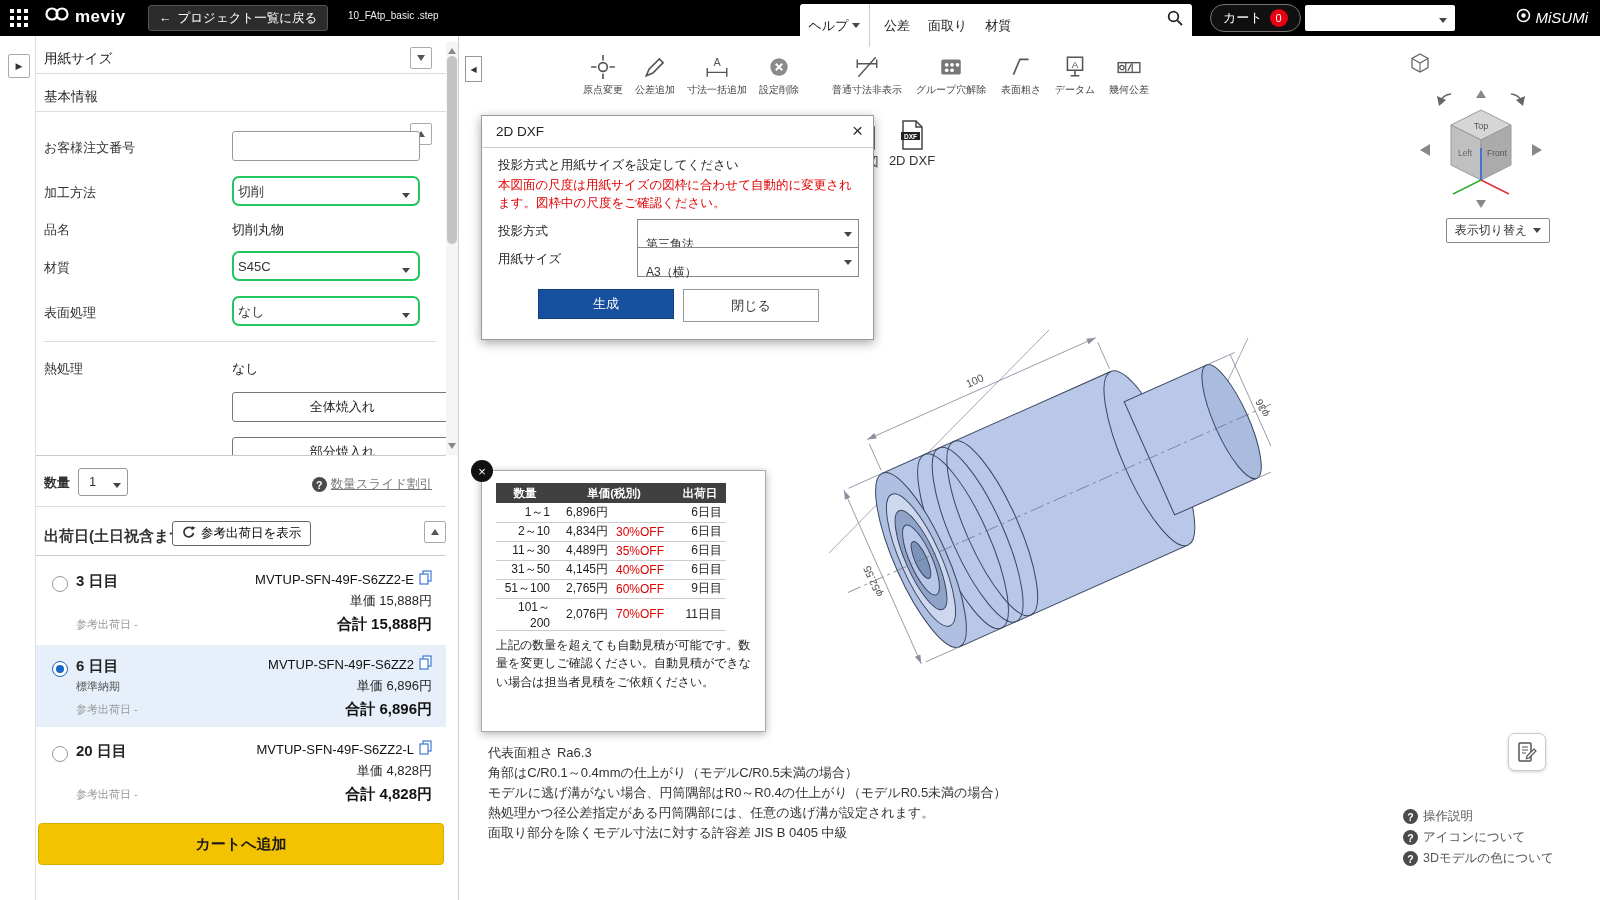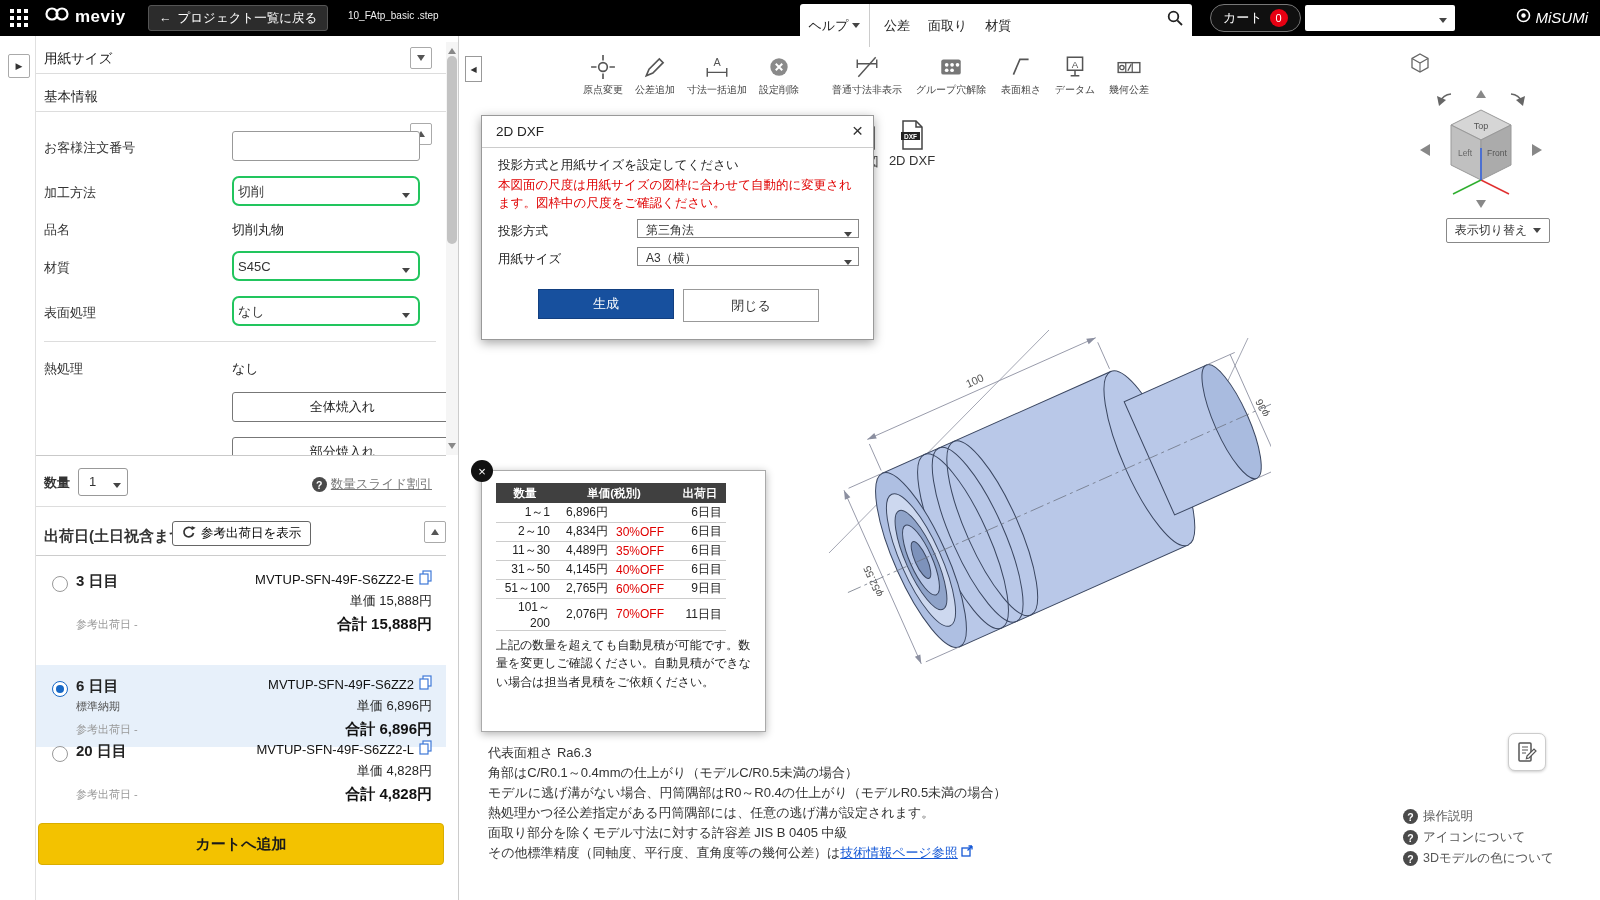--- a/index.html
+++ b/index.html
@@ -78,21 +78,21 @@
 #row2{position:absolute;top:84px;left:0;z-index:1}
 .tb2{position:absolute;width:50px;text-align:center;cursor:pointer}
 
 #dxf-dlg{position:absolute;left:22px;top:79px;width:393px;height:225px;background:#fff;border:1px solid #999;box-shadow:0 3px 10px rgba(0,0,0,.35);z-index:30}
 #dxf-title{position:absolute;left:0;top:0;width:100%;height:32px;border-bottom:1px solid #ccc}
 #dxf-title .t{position:absolute;left:14px;top:8px;font-size:13.5px;color:#222}
 #dxf-close{position:absolute;right:10px;top:4px;font-size:19px;color:#333;cursor:pointer}
 #dxf-inst{position:absolute;left:16px;top:41px;font-size:12.5px;color:#222}
 #dxf-warn{position:absolute;left:16px;top:60px;width:362px;font-size:12.5px;line-height:18px;color:#e00000}
 .d-lbl{position:absolute;left:16px;font-size:12.5px;color:#222}
-.d-sel{position:absolute;left:155px;width:222px;height:19px;border:1px solid #888;background:#fff;font-size:12px;line-height:21px;padding:0 8px;cursor:pointer}
+.d-sel{position:absolute;left:155px;width:222px;height:19px;border:1px solid #888;background:#fff;font-size:12px;line-height:21px;padding:14px 8px;cursor:pointer}
 .d-sel .caret{position:absolute;right:6px;top:10px}
 #btn-gen{position:absolute;left:56px;top:173px;width:136px;height:30px;background:#17509e;border:1px solid #123f80;color:#fff;font-size:13px;cursor:pointer}
 #btn-cls{position:absolute;left:201px;top:173px;width:136px;height:33px;background:#fff;border:1px solid #999;color:#333;font-size:13px;cursor:pointer}
 
 #disc{position:absolute;left:22px;top:434px;width:285px;height:262px;background:#fff;border:1px solid #aaa;box-shadow:0 2px 8px rgba(0,0,0,.3);z-index:20;padding:12px 12px 0 14px}
 #disc-close{position:absolute;left:-11px;top:-11px;width:22px;height:22px;border-radius:50%;background:#111;color:#fff;font-size:13px;display:flex;align-items:center;justify-content:center;cursor:pointer}
 #disc table{border-collapse:collapse;font-size:12px;color:#222}
 #disc th{background:#404040;color:#fff;font-size:11.5px;font-weight:bold;height:20px;padding:0 4px}
 #disc td{border-bottom:1px solid #ccc;height:19px;padding:0 4px}
 .td-q{width:58px;text-align:right}
@@ -243,21 +243,21 @@
           <span>MVTUP-SFN-49F-S6ZZ2-E</span>
           <span><svg width="13" height="15" viewBox="0 0 13 15">
               <rect x="4" y="1" width="8" height="10" fill="#fff" stroke="#3f79d8" stroke-width="1.2"></rect>
               <rect x="1" y="4" width="8" height="10" fill="#fff" stroke="#3f79d8" stroke-width="1.2"></rect>
             </svg></span>
         </span>
       <span class="unit">単価 15,888円</span>
       <span class="ref">参考出荷日 -</span>
       <span class="total">合計 15,888円</span>
     </div>
-    <div class="opt sel" style="top:629px">
+    <div class="opt sel" style="top:609px">
       <span class="radio"></span>
       <span class="day">6 日目</span>
       <span class="note">標準納期</span>
       <span class="part">
           <span>MVTUP-SFN-49F-S6ZZ2</span>
           <span><svg width="13" height="15" viewBox="0 0 13 15">
               <rect x="4" y="1" width="8" height="10" fill="#fff" stroke="#3f79d8" stroke-width="1.2"></rect>
               <rect x="1" y="4" width="8" height="10" fill="#fff" stroke="#3f79d8" stroke-width="1.2"></rect>
             </svg></span>
         </span>
@@ -504,24 +504,20 @@
         </g>
       </svg>
     </div>
 
     <div id="notes">
       <div>代表面粗さ Ra6.3</div>
       <div>角部はC/R0.1～0.4mmの仕上がり（モデルC/R0.5未満の場合）</div>
       <div>モデルに逃げ溝がない場合、円筒隅部はR0～R0.4の仕上がり（モデルR0.5未満の場合）</div>
       <div>熱処理かつ径公差指定がある円筒隅部には、任意の逃げ溝が設定されます。</div>
       <div>面取り部分を除くモデル寸法に対する許容差 JIS B 0405 中級</div>
-      <div><span>その他標準精度（同軸度、平行度、直角度等の幾何公差）は</span><span class="lnk">技術情報ページ参照</span> <span><svg width="12" height="12" viewBox="0 0 12 12">
-              <rect x="1" y="3" width="8" height="8" fill="none" stroke="#1558d6" stroke-width="1.3"></rect>
-              <path d="M6.5 5.5L11 1M11 1H7.5M11 1v3.5" fill="none" stroke="#1558d6" stroke-width="1.3"></path>
-            </svg></span></div>
     </div>
 
     <div id="vcube">
       <svg width="150" height="170" viewBox="0 0 150 170">
         <g>
           <path d="M14 6l8 4.5v9L14 24l-8-4.5v-9z" fill="none" stroke="#666" stroke-width="1.3"></path>
           <path d="M6 10.5l8 4.5 8-4.5M14 15v9" fill="none" stroke="#666" stroke-width="1.1"></path>
         </g>
         <g>
           <path d="M34 54a13 13 0 0 1 11-8" fill="none" stroke="#666" stroke-width="1.6"></path>

